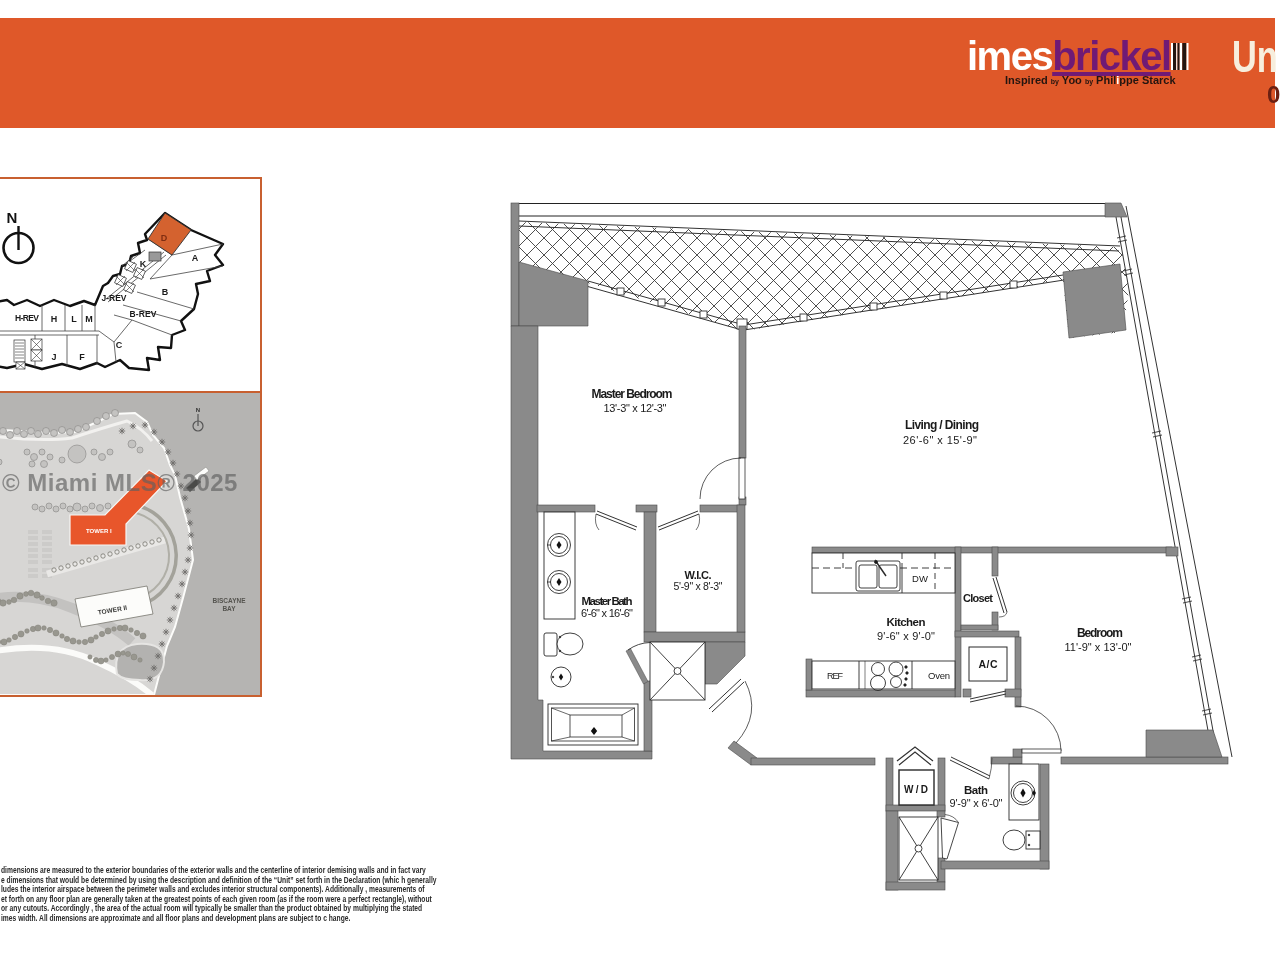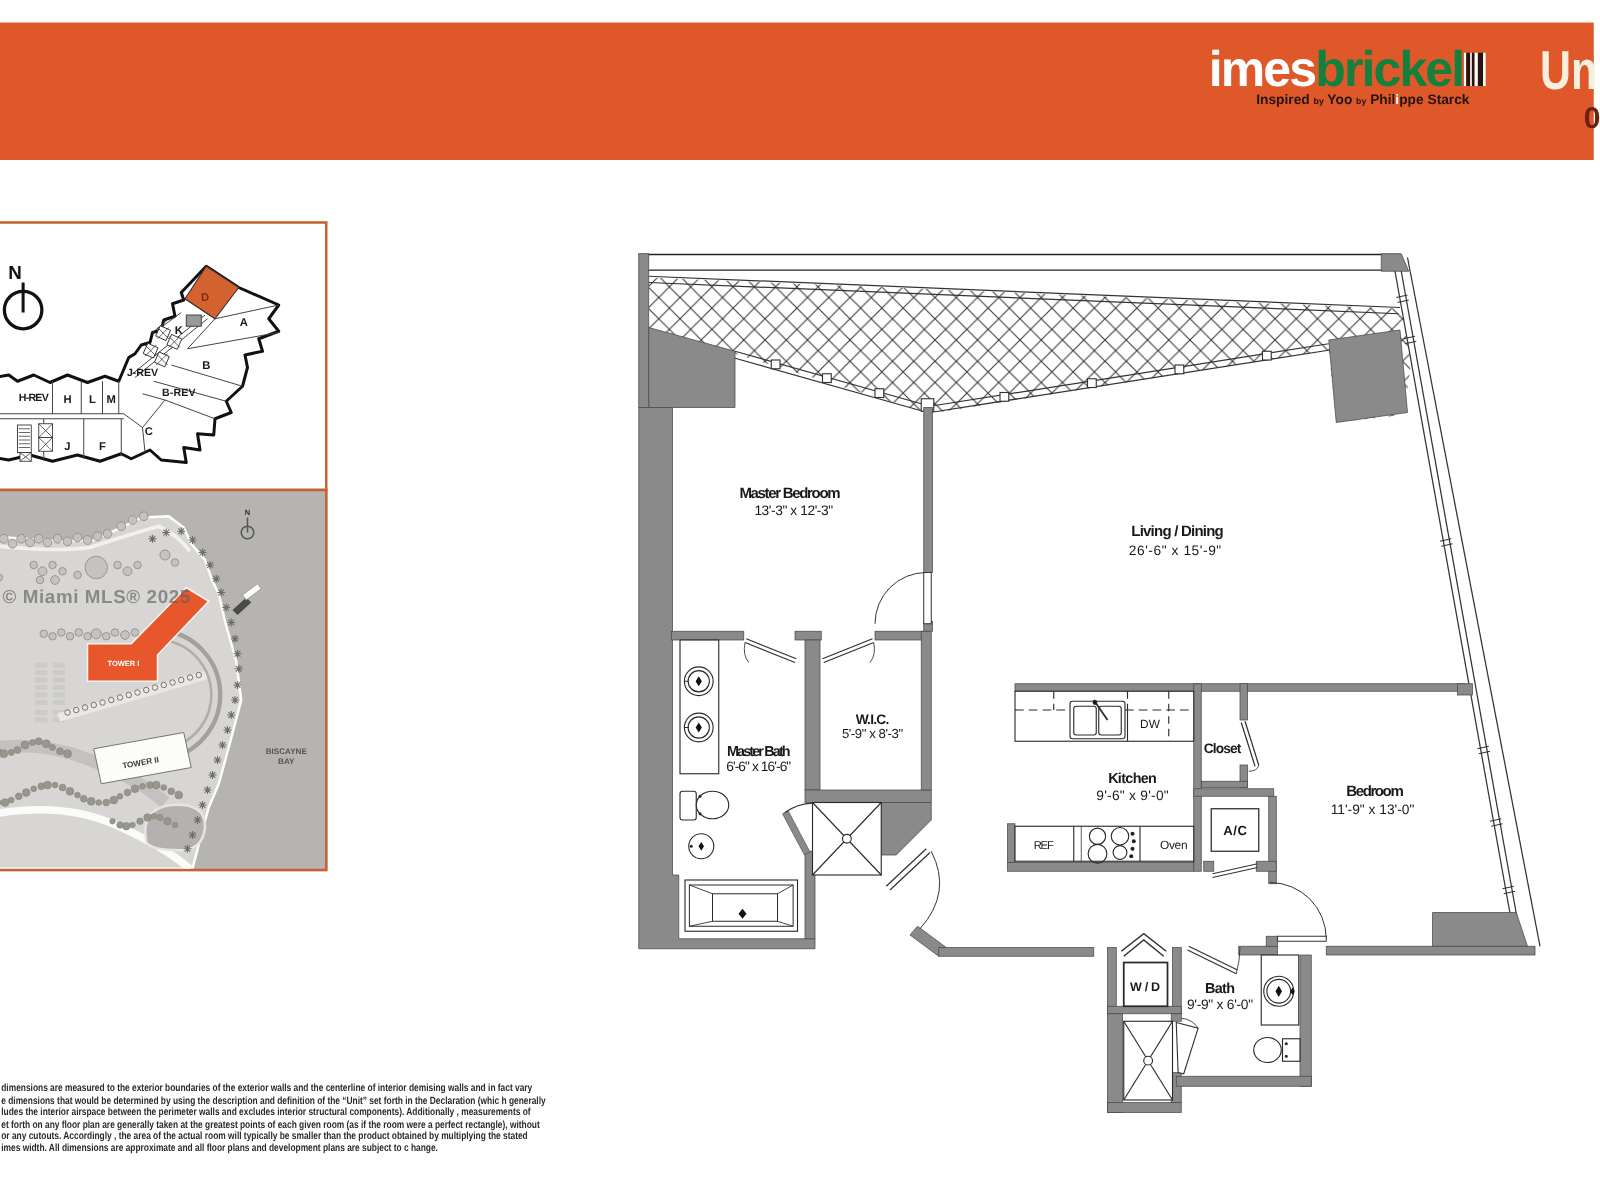--- a/index.html
+++ b/index.html
@@ -4,30 +4,30 @@
 <style>
   html,body{margin:0;padding:0;}
   body{width:1280px;height:960px;position:relative;overflow:hidden;background:#ffffff;
        font-family:"Liberation Sans", sans-serif;}
   .abs{position:absolute;}
   
   #band{left:0;top:18px;width:1275px;height:110px;background:#df5829;}
   #logo{left:967px;top:40px;width:280px;height:60px;}
   #logo .row{white-space:nowrap;font-weight:bold;font-size:40px;letter-spacing:-1.5px;line-height:33px;}
   #logo .w{color:#ffffff;}
-  #logo .b{color:#15803d;}
+  #logo .b{color:#701a75;text-decoration:underline;}
   #tagline{left:1005px;top:74px;width:175px;color:#241510;font-size:11px;font-weight:bold;white-space:nowrap;}
   #tagline .sm{font-size:7px;}
   #unit{left:1232px;top:32px;color:#f7eedd;font-size:44px;font-weight:bold;white-space:nowrap;
         transform:scaleX(0.78);transform-origin:0 0;}
   #unitnum{left:1267px;top:81px;color:#6b2012;font-size:24px;font-weight:bold;white-space:nowrap;}
   
   #keybox{left:-12px;top:177px;width:270px;height:212px;border:2px solid #c86030;background:#fff;}
   #sitebox{left:-12px;top:391px;width:270px;height:302px;border:2px solid #c86030;background:#b5b4b2;overflow:hidden;}
-  #wmark{left:2px;top:469px;color:rgba(95,95,95,0.65);font-size:15px;font-weight:bold;white-space:nowrap;letter-spacing:0.5px;}
+  #wmark{left:2px;top:469px;color:rgba(95,95,95,0.65);font-size:24px;font-weight:bold;white-space:nowrap;letter-spacing:0.5px;}
   
   #disc{left:1px;top:866px;width:600px;color:#2a2a2a;font-size:8.4px;font-weight:bold;line-height:9.55px;
         transform:scaleX(0.8);transform-origin:0 0;white-space:nowrap;}
 </style>
 </head>
 <body>
   <div id="band" class="abs"></div>
   <div id="logo" class="abs">
     <div class="row"><span class="w">imes</span><span class="b">brickel</span><svg width="18" height="27" style="display:inline-block" viewBox="0 0 18 27">
         <rect x="0" y="0" width="2" height="27" fill="#fff"></rect>

